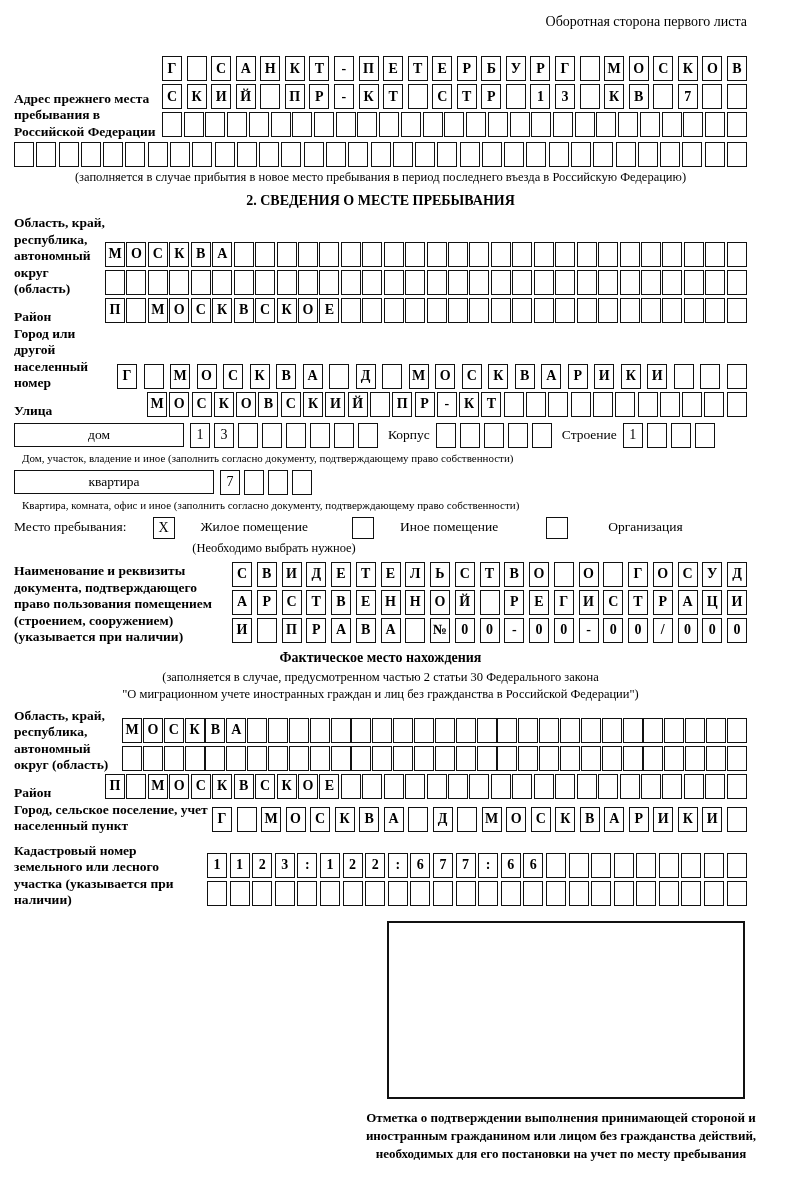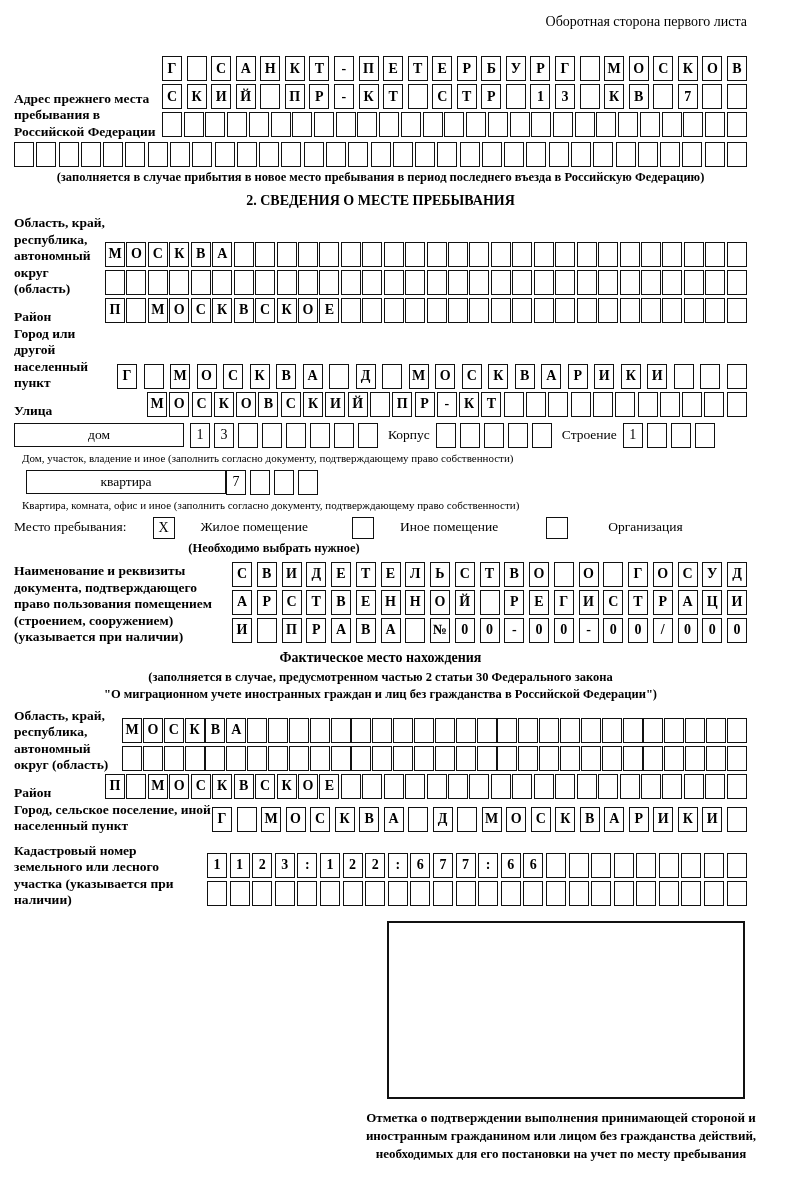--- a/index.html
+++ b/index.html
@@ -5,21 +5,21 @@
   html,body{margin:0;padding:0;background:#ffffff;}
   body{width:800px;min-height:1180px;font-family:"Liberation Serif","DejaVu Serif",serif;color:#000;}
   .page{padding:14px 45px 10px 14px;width:733px;}
   .corner{ text-align:right; font-size:14px; margin-bottom:26px;}
   .block{display:flex;align-items:flex-end;font-weight:bold;}
   .lbl{font-size:13.5px;line-height:16.5px;flex-shrink:0;}
   .rows{flex:1;display:flex;flex-direction:column;}
   .cellrow{display:flex;justify-content:space-between;margin-bottom:3px;}
   .cell{box-sizing:border-box;width:20px;height:25px;border:1.6px solid #111;display:flex;align-items:center;justify-content:center;font-size:14px;background:#fff;flex-shrink:0;}
   .inline-cells{display:flex;gap:4px;}
-  .note{font-size:12.5px;text-align:center;margin:2px 0 0 0;font-weight:bold;}
+  .note{font-size:12.5px;text-align:center;margin:2px 0 0 0;}
   .h-bold{font-size:14px;font-weight:bold;text-align:center;}
   .widebox{box-sizing:border-box;border:1.6px solid #111;height:24px;display:flex;align-items:center;justify-content:center;font-size:13.5px;}
   .caption-left{font-size:11px;margin:4px 0 6px 8px;}
   .chk{box-sizing:border-box;width:22px;height:22px;border:1.6px solid #111;display:flex;align-items:center;justify-content:center;font-size:14px;}
   .stamp{box-sizing:border-box;border:2px solid #111;width:358px;height:178px;margin-left:373px;margin-top:12px;}
   .stamp-cap{width:410px;margin-left:342px;text-align:center;font-weight:bold;font-size:13px;line-height:18px;margin-top:10px;}
   .mb2{margin-bottom:2px;} .mb4{margin-bottom:4px;} .mb6{margin-bottom:6px;}
   .mt6{margin-top:6px;} .mt8{margin-top:8px;} .mt12{margin-top:4px;}
 </style>
 </head>
@@ -256,21 +256,21 @@
           <span class="cell"></span>
           <span class="cell"></span>
           <span class="cell"></span>
           <span class="cell"></span>
           <span class="cell"></span>
         </div>
       </div>
   </div>
 
   <div class="block">
-    <div class="lbl" style="width:103px;">Город или другой населенный пункт</div>
+    <div class="lbl" style="width:103px;">Город или другой населенный номер</div>
     <div class="rows">
         <div class="cellrow">
           <span class="cell">Г</span>
           <span class="cell"></span>
           <span class="cell">М</span>
           <span class="cell">О</span>
           <span class="cell">С</span>
           <span class="cell">К</span>
           <span class="cell">В</span>
           <span class="cell">А</span>
@@ -352,21 +352,21 @@
     <div class="lbl" style="margin-left:4px;">Строение</div>
     <div class="inline-cells">
         <span class="cell">1</span>
         <span class="cell"></span>
         <span class="cell"></span>
         <span class="cell"></span>
       </div>
   </div>
   <div class="caption-left">Дом, участок, владение и иное (заполнить согласно документу, подтверждающему право собственности)</div>
 
-  <div style="display:flex;align-items:center;margin-left:12px;">
+  <div style="display:flex;align-items:center;gap:6px;">
     <div class="widebox" style="width:200px;">квартира</div>
     <div class="inline-cells">
         <span class="cell">7</span>
         <span class="cell"></span>
         <span class="cell"></span>
         <span class="cell"></span>
       </div>
   </div>
   <div class="caption-left">Квартира, комната, офис и иное (заполнить согласно документу, подтверждающему право собственности)</div>
 
@@ -562,21 +562,21 @@
           <span class="cell"></span>
           <span class="cell"></span>
           <span class="cell"></span>
           <span class="cell"></span>
           <span class="cell"></span>
         </div>
       </div>
   </div>
 
   <div class="block">
-    <div class="lbl" style="width:198px;">Город, сельское поселение, иной населенный пункт</div>
+    <div class="lbl" style="width:198px;">Город, сельское поселение, учет населенный пункт</div>
     <div class="rows">
         <div class="cellrow">
           <span class="cell">Г</span>
           <span class="cell"></span>
           <span class="cell">М</span>
           <span class="cell">О</span>
           <span class="cell">С</span>
           <span class="cell">К</span>
           <span class="cell">В</span>
           <span class="cell">А</span>

